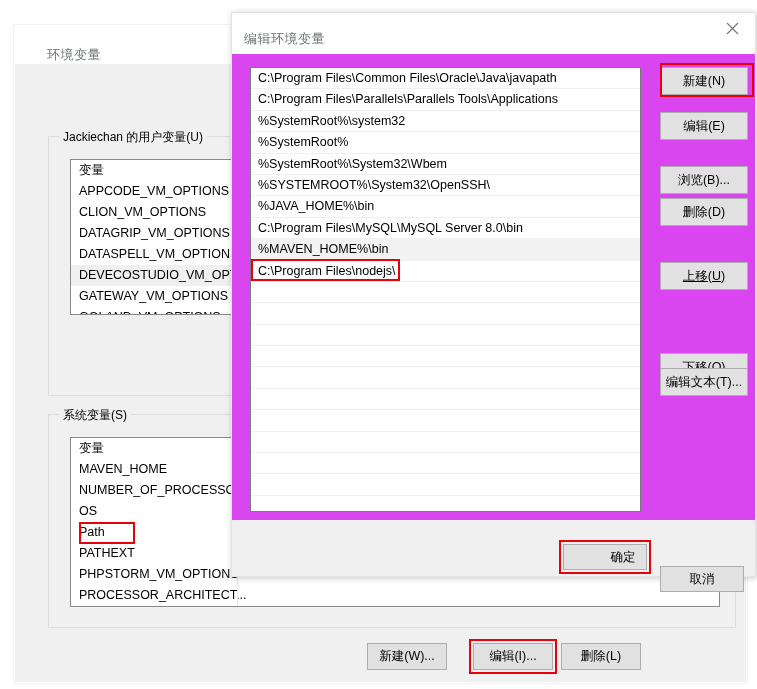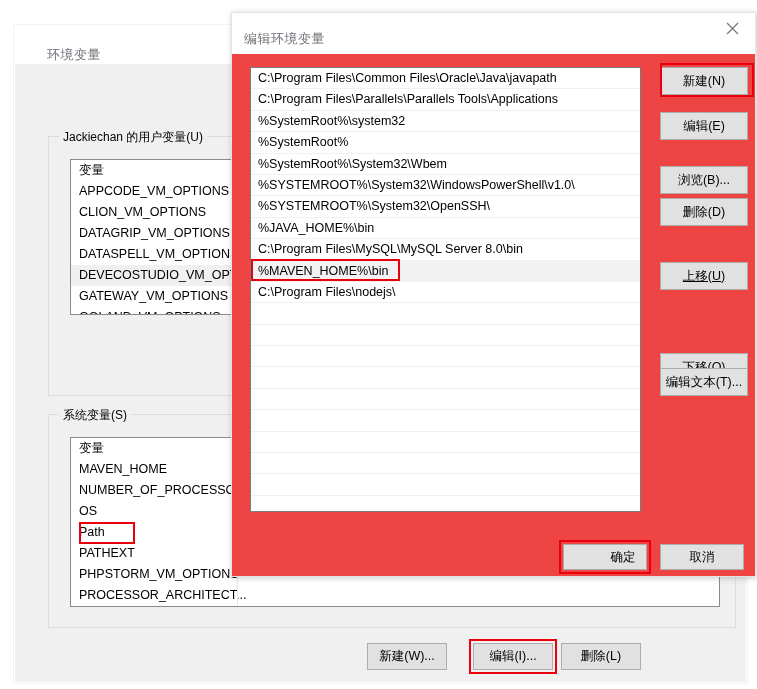--- a/index.html
+++ b/index.html
@@ -184,22 +184,22 @@
     align-items: center;
     justify-content: center;
   }
   .dlg-close svg { display: block; }
 
   .dlg-body {
     position: absolute;
     left: 0;
     top: 41px;
     width: 100%;
-    height: 522px;
-    background: #ef4444;
+    height: 466px;
+    background: #d946ef;
   }
 
   
   #path-listbox {
     position: absolute;
     left: 18px;
     top: 13px;
     width: 389px;
     height: 443px;
     background: #ffffff;
@@ -317,21 +317,20 @@
   </div>
 
   <div class="dlg-body">
 
     <div id="path-listbox">
       <div class="path-row">C:\Program Files\Common Files\Oracle\Java\javapath</div>
       <div class="path-row">C:\Program Files\Parallels\Parallels Tools\Applications</div>
       <div class="path-row">%SystemRoot%\system32</div>
       <div class="path-row">%SystemRoot%</div>
       <div class="path-row">%SystemRoot%\System32\Wbem</div>
-      <div class="path-row">%SYSTEMROOT%\System32\WindowsPowerShell\v1.0\</div>
       <div class="path-row">%SYSTEMROOT%\System32\OpenSSH\</div>
       <div class="path-row">%JAVA_HOME%\bin</div>
       <div class="path-row">C:\Program Files\MySQL\MySQL Server 8.0\bin</div>
       <div class="path-row selected">%MAVEN_HOME%\bin</div>
       <div class="path-row">C:\Program Files\nodejs\</div>
       <div class="path-row empty"></div>
       <div class="path-row empty"></div>
       <div class="path-row empty"></div>
       <div class="path-row empty"></div>
       <div class="path-row empty"></div>
@@ -348,18 +347,18 @@
     <div class="side-btn" style="top:13px;">新建(N)</div>
     <div class="side-btn" style="top:112px;">浏览(B)...</div>
     <div class="side-btn" style="top:144px;">删除(D)</div>
     <div class="side-btn" style="top:208px;text-decoration:underline;">上移(U)</div>
     <div class="side-btn" style="top:262px;margin-top:37px;">下移(O)</div>
     <div class="side-btn" style="top:314px;">编辑文本(T)...</div>
 
     <div class="redbox" style="left:428px; top:9px; width:94px; height:34px;"></div>
 
     <div class="dlg-bottom-btn" style="left:331px; top:490px;padding-left:36px;">确定</div>
-    <div class="dlg-bottom-btn" style="left:428px; top:490px;">取消</div>
+    <div class="dlg-bottom-btn" style="left:428px; top:512px;">取消</div>
 
     <div class="redbox" style="left:327px; top:486px; width:92px; height:34px;"></div>
 
   </div>
 </div>
 
 </body></html>

